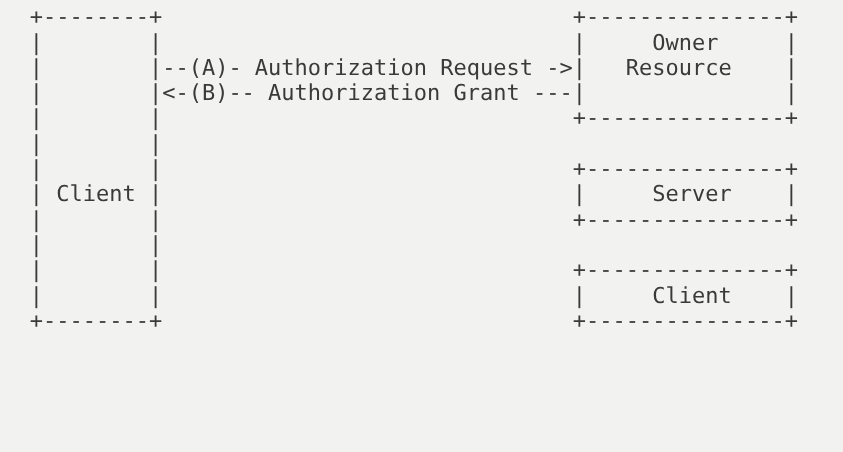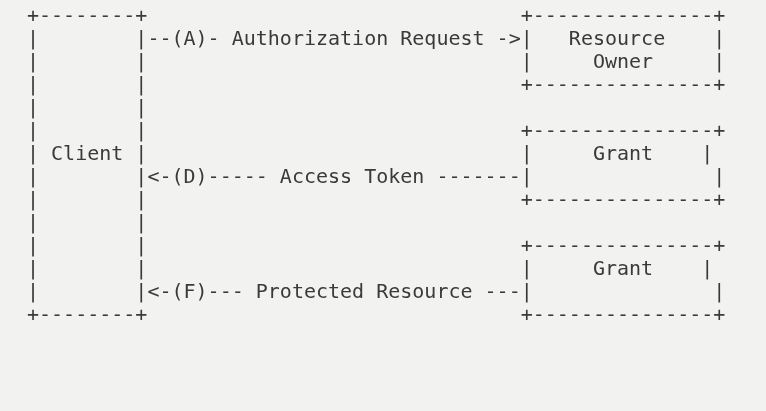--- a/index.html
+++ b/index.html
@@ -20,26 +20,25 @@
   .ascii-row {
     white-space: pre;
     height: 23px;
   }
 </style>
 </head>
 <body>
 
 <div class="ascii-diagram">
   <div class="ascii-row">+--------+                               +---------------+</div>
+  <div class="ascii-row">|        |                               |     Owner     |</div>
   <div class="ascii-row">|        |--(A)- Authorization Request -&gt;|   Resource    |</div>
-  <div class="ascii-row">|        |                               |     Owner     |</div>
+  <div class="ascii-row">|        |&lt;-(B)-- Authorization Grant ---|               |</div>
   <div class="ascii-row">|        |                               +---------------+</div>
   <div class="ascii-row">|        |</div>
   <div class="ascii-row">|        |                               +---------------+</div>
-  <div class="ascii-row">| Client |                               |     Grant    |</div>
-  <div class="ascii-row">|        |&lt;-(D)----- Access Token -------|               |</div>
+  <div class="ascii-row">| Client |                               |     Server    |</div>
   <div class="ascii-row">|        |                               +---------------+</div>
   <div class="ascii-row">|        |</div>
   <div class="ascii-row">|        |                               +---------------+</div>
-  <div class="ascii-row">|        |                               |     Grant    |</div>
-  <div class="ascii-row">|        |&lt;-(F)--- Protected Resource ---|               |</div>
+  <div class="ascii-row">|        |                               |     Client    |</div>
   <div class="ascii-row">+--------+                               +---------------+</div>
 </div>
 
 </body></html>

